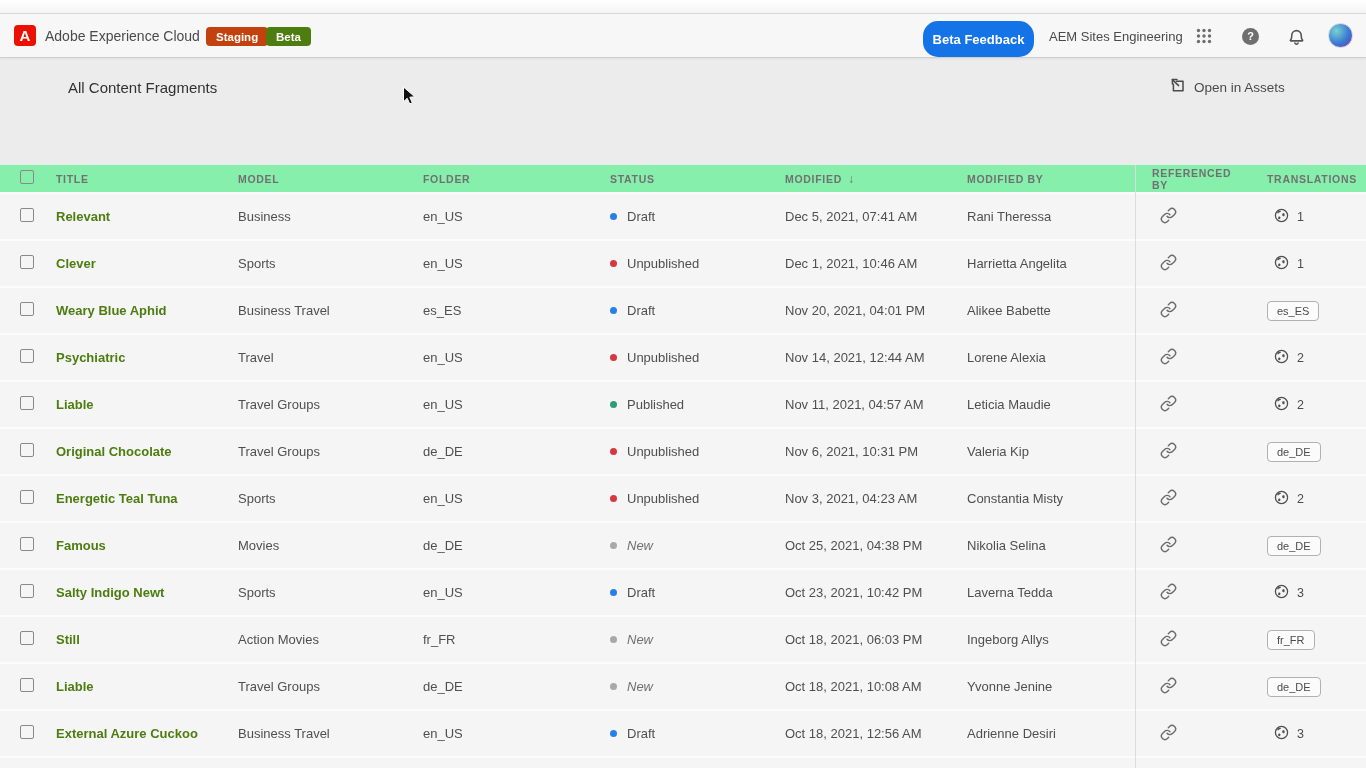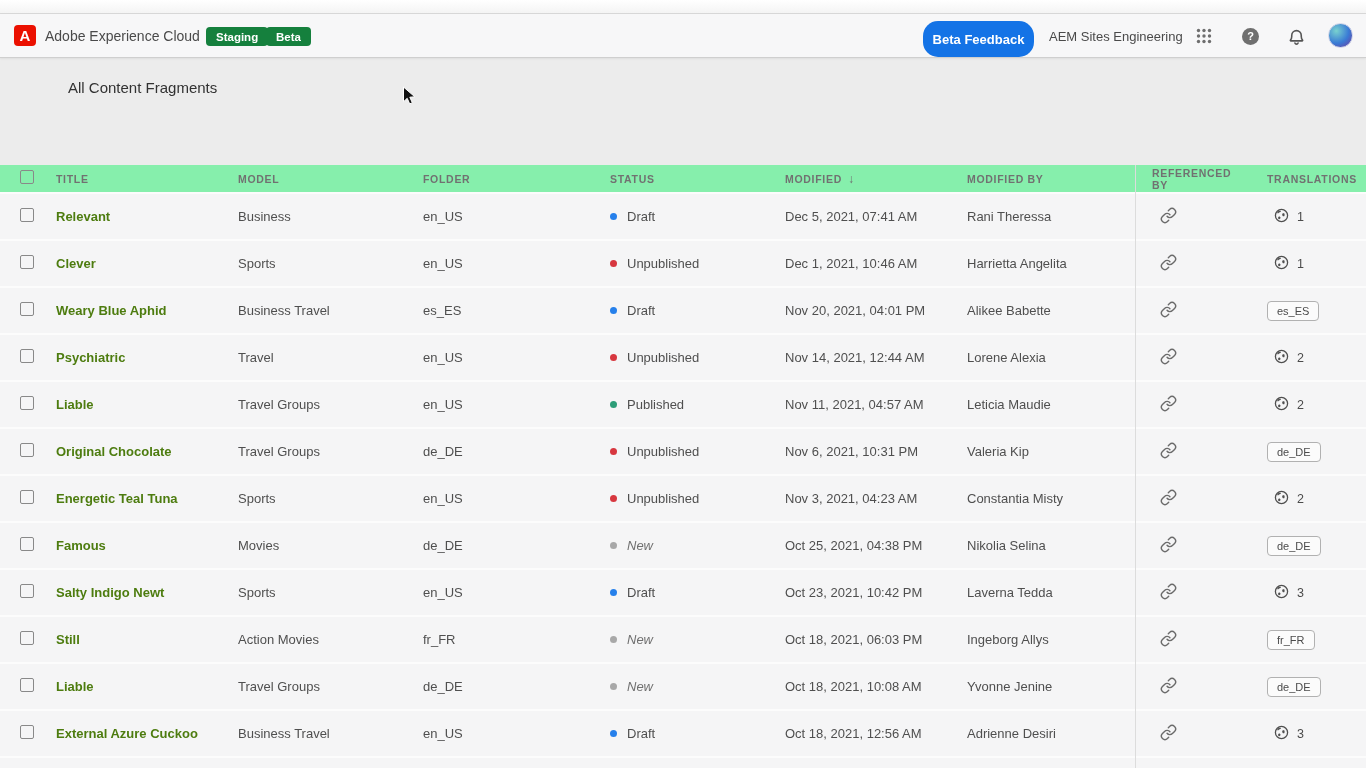--- a/index.html
+++ b/index.html
@@ -76,22 +76,22 @@
   .cursor { position:absolute; left:402px; top:86px; z-index:50; pointer-events:none; }
 </style>
 </head>
 <body>
 
 <div class="browser-strip"></div>
 
 <div class="app-bar">
   <div class="adobe-logo">A</div>
   <div class="product-name">Adobe Experience Cloud</div>
-  <div class="badge badge-staging" style="background:#15803d;text-align:right;">Staging</div>
-  <div class="badge badge-beta" style="background:#15803d;">Beta</div>
+  <div class="badge badge-staging" style="background:#c2410c;text-align:right;">Staging</div>
+  <div class="badge badge-beta" style="background:#4d7c0f;">Beta</div>
   <button class="beta-feedback" style="background:#1473E6;">Beta Feedback</button>
   <div class="org-name">AEM Sites Engineering</div>
   <span class="hdr-ic" style="left:1196px;">
     <svg width="16" height="16" viewBox="0 0 16 16">
         <g fill="#6e6e6e">
       <circle cx="2.5" cy="2.5" r="1.7"></circle>
           <circle cx="8" cy="2.5" r="1.7"></circle>
           <circle cx="13.5" cy="2.5" r="1.7"></circle>
       <circle cx="2.5" cy="8" r="1.7"></circle>
           <circle cx="8" cy="8" r="1.7"></circle>
@@ -114,20 +114,30 @@
 
 <div class="page-bar">
   <span class="rail-btn">
     <svg width="21" height="17" viewBox="0 0 21 17">
       <rect x="1" y="1" width="19" height="15" rx="2" fill="none" stroke="#555" stroke-width="1.6"></rect>
       <rect x="3.5" y="3.5" width="5" height="10" fill="#555"></rect>
     </svg>
   </span>
   <div class="vdiv"></div>
   <div class="page-title">All Content Fragments</div>
+  <button class="open-assets">
+    <span>
+      <svg width="16" height="16" viewBox="0 0 16 16" fill="none" stroke="#4a4a4a" stroke-width="1.5" stroke-linecap="round" stroke-linejoin="round">
+        <path d="M6.5 3.2H13v9.6H3.4V6.3"></path>
+        <path d="M8.6 7.6 2.4 1.6"></path>
+        <path d="M2.4 6V1.6H7"></path>
+      </svg>
+    </span>
+    <span>Open in Assets</span>
+  </button>
   <button class="create-btn" style="background:#1473E6;">Create</button>
 </div>
 
 <div class="toolbar">
   <button class="filter-btn">
     <svg width="18" height="18" viewBox="0 0 18 18">
         <path d="M2 3h14l-5.5 6v4.6l-3 2.2V9z" fill="#555"></path>
       </svg>
   </button>
   <div class="search-wrap">

